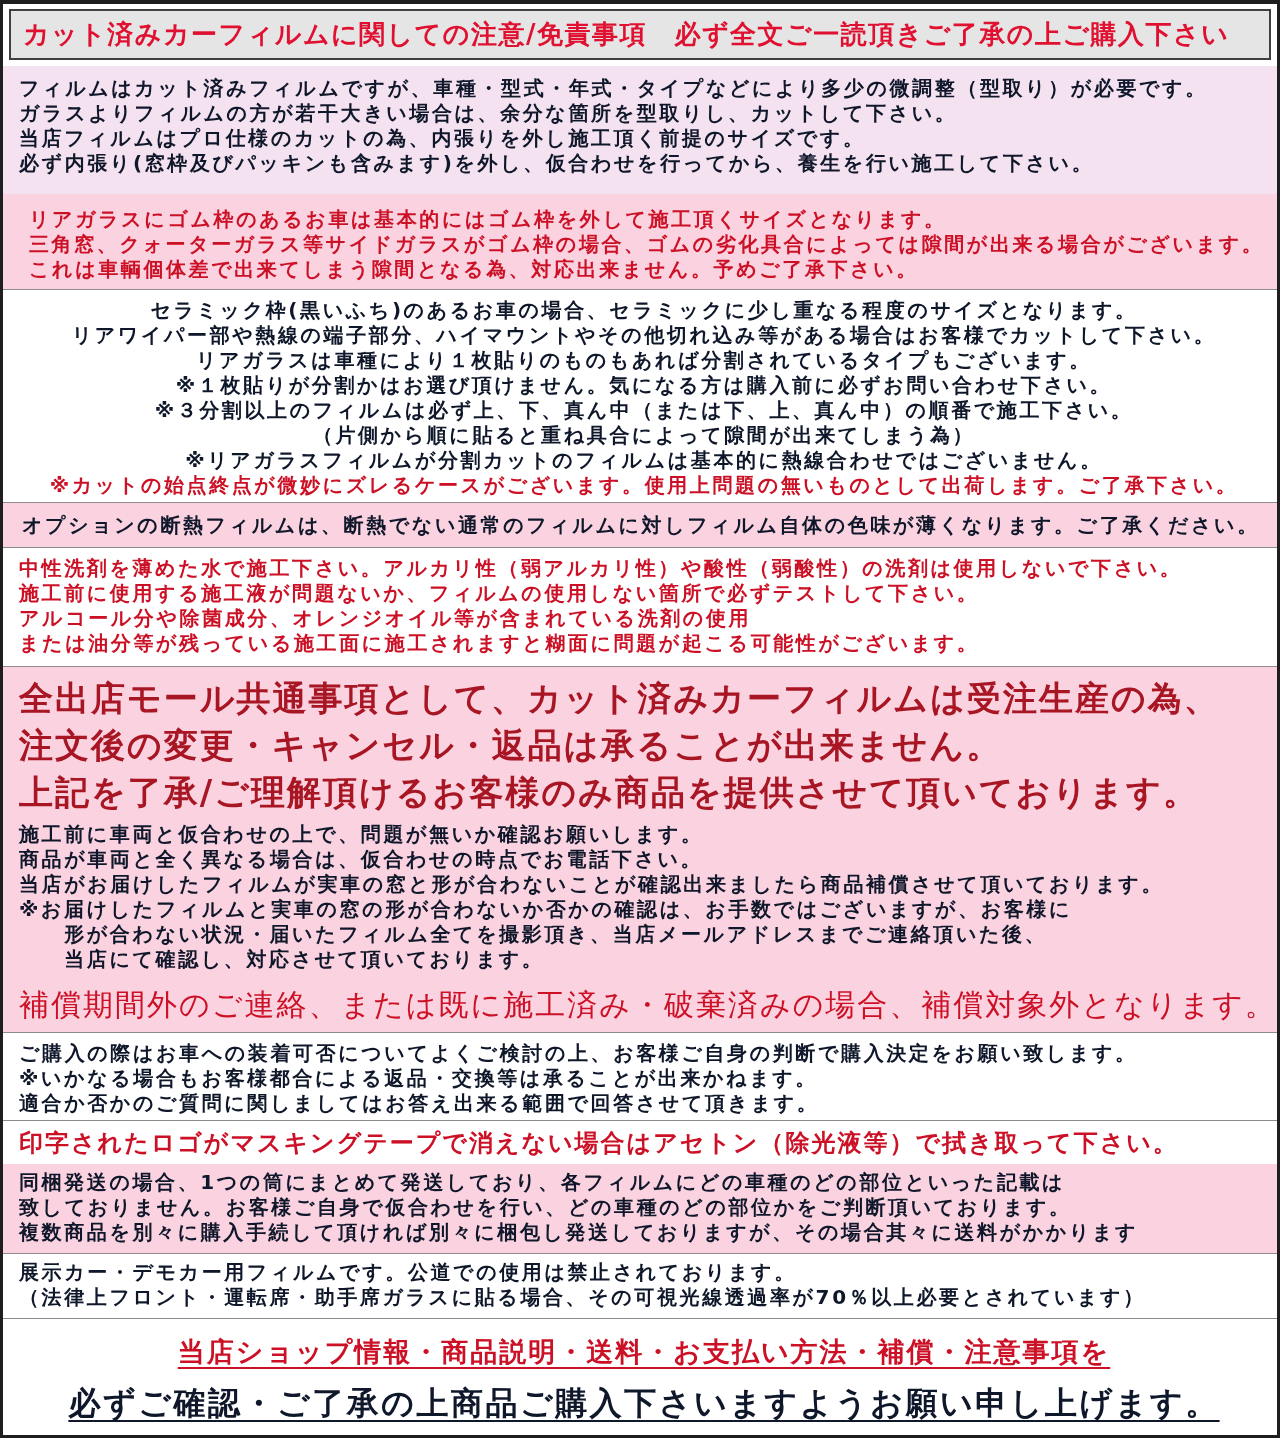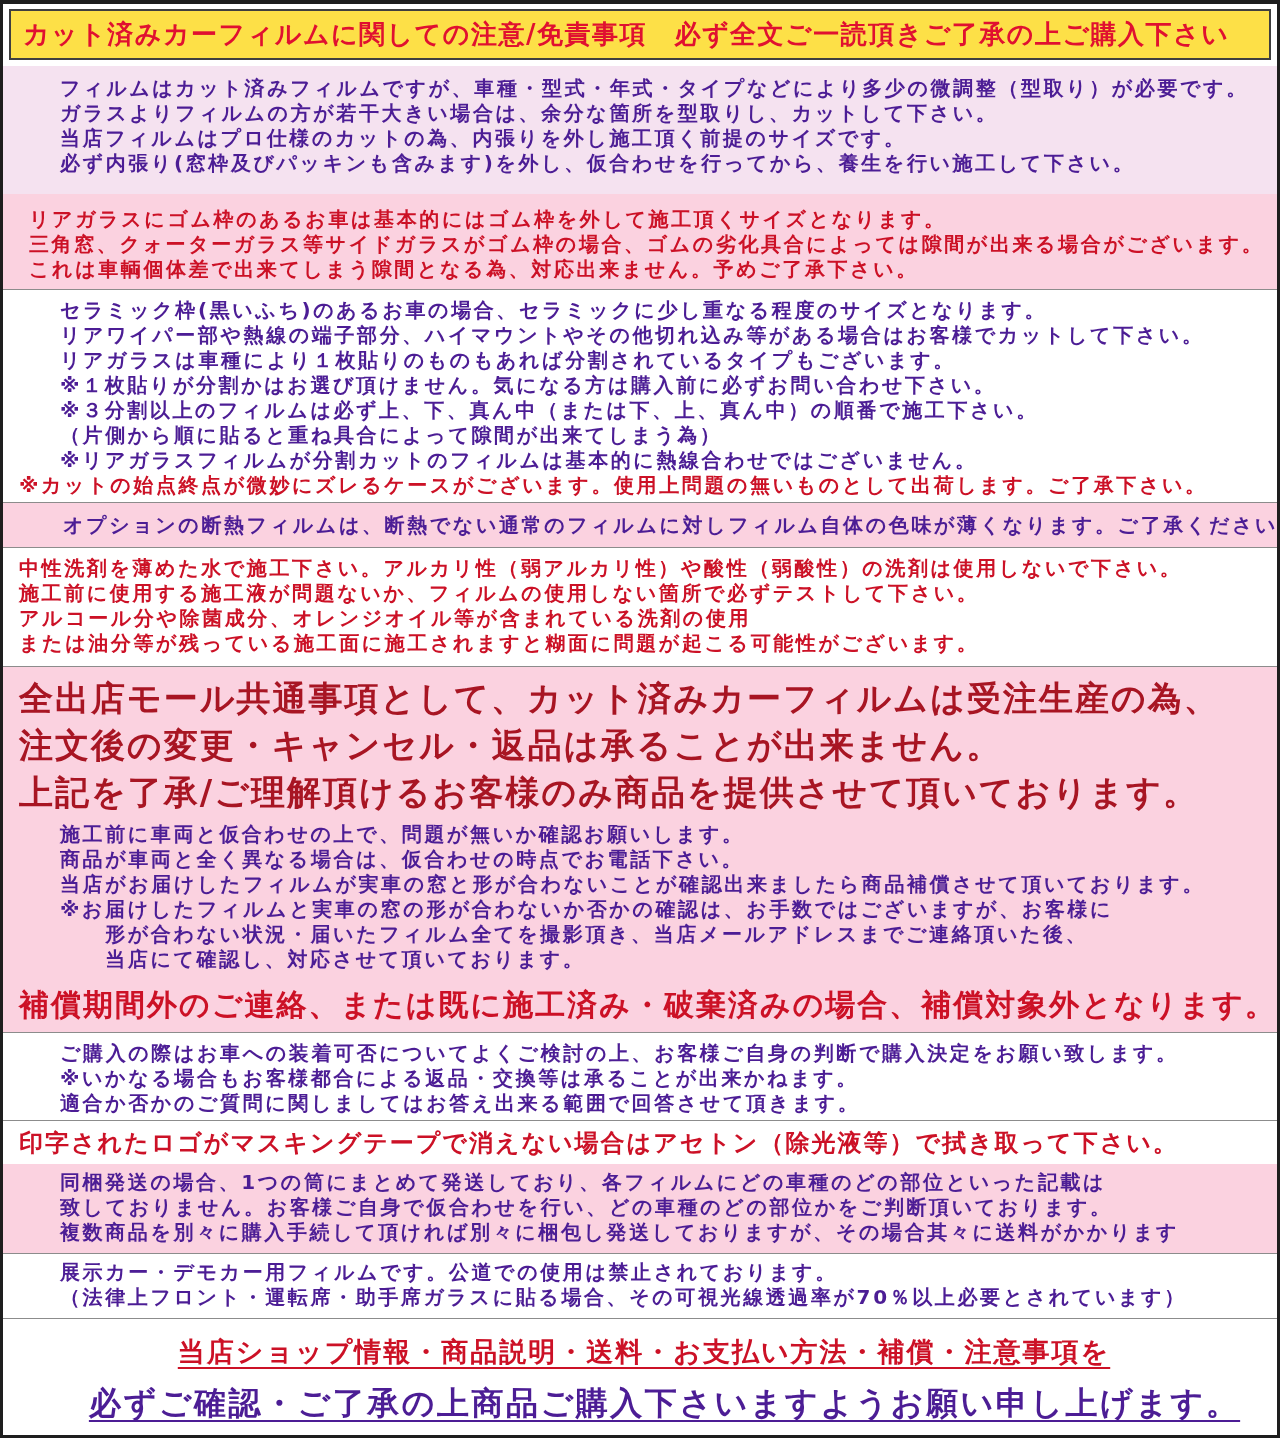--- a/index.html
+++ b/index.html
@@ -5,50 +5,50 @@
   html,body{margin:0;padding:0;}
   body{
     width:1280px;height:1456px;overflow:hidden;background:#ffffff;
     font-family:"DejaVu Sans","Liberation Sans",sans-serif;
   }
   .page{
     box-sizing:border-box;width:1280px;
     border:3px solid #1e1e1e;border-top-width:4px;background:#ffffff;
   }
   .header-box{
-    margin:5px 6px 6px 6px;border:2px solid #3f3f3f;background:#fde047;
+    margin:5px 6px 6px 6px;border:2px solid #3f3f3f;background:#e5e5e5;
     padding:7px 8px 8px 12px;
     font-size:26px;line-height:32px;font-weight:800;letter-spacing:1.5px;
     color:#e01030;white-space:nowrap;overflow:hidden;
   }
   .sec{padding:8px 8px 8px 16px;overflow:hidden;}
   .ln{white-space:nowrap;}
   
   .v-body .ln{font-size:20px;line-height:25px;letter-spacing:2.6px;font-weight:600;}
   .v-body-bold .ln{font-size:20px;line-height:25px;letter-spacing:2.6px;font-weight:700;}
   .v-huge .ln{font-size:34px;line-height:47px;letter-spacing:2px;font-weight:800;}
-  .v-large .ln{font-size:30px;line-height:40px;letter-spacing:2px;font-weight:700;}
+  .v-large .ln{font-size:30px;line-height:40px;letter-spacing:2px;font-weight:400;}
   .v-medium .ln{font-size:24px;line-height:32px;letter-spacing:2px;font-weight:800;}
   .v-footer{text-align:center;}
   .v-footer .ln + .ln{margin-top:14px;}
   .fz27{font-size:27px;line-height:34px;letter-spacing:2px;font-weight:800;}
   .fz32{font-size:32px;line-height:40px;letter-spacing:2.5px;font-weight:800;}
   
-  .c-black{color:#4c1d95;margin-left:41px;}
+  .c-black{color:#0f172a;}
   .c-red{color:#cc1126;}
   .c-bigred{color:#a81523;}
   .bg-white{background:#ffffff;}
   .bg-pink{background:#fbd2e0;}
   .bg-lavender{background:#f5e2f0;}
   .bt{border-top:1px solid #8c8c8c;}
   .ul{text-decoration:underline;text-underline-offset:6px;text-decoration-thickness:2px;}
   
   [data-name="sec-film-adjustment-notes"]{padding-top:10px;padding-bottom:18px;}
   [data-name="sec-rubber-frame-warning"]{padding-top:13px;padding-bottom:7px;padding-left:26px;}
-  [data-name="sec-ceramic-notes"]{padding-bottom:4px;}
+  [data-name="sec-ceramic-notes"]{padding-bottom:4px;text-align:center;}
   [data-name="sec-insulation-film-note"]{padding-top:10px;padding-bottom:9px;padding-left:19px;}
   [data-name="sec-cleaning-agent-warning"]{padding-bottom:10px;}
   [data-name="sec-mall-common-notice"]{padding-top:8px;padding-bottom:0;}
   [data-name="sec-fitting-confirmation"]{padding-top:6px;}
   [data-name="sec-compensation-deadline"]{padding-top:5px;padding-bottom:7px;}
   [data-name="sec-purchase-decision-notes"]{padding-bottom:4px;}
   [data-name="sec-logo-removal-note"]{padding-top:6px;padding-bottom:5px;}
   [data-name="sec-tools-note"]{padding-top:4px;padding-bottom:2px;}
   [data-name="sec-bundled-shipping-note"]{padding-top:6px;}
   [data-name="sec-demo-car-note"]{padding-top:6px;}

